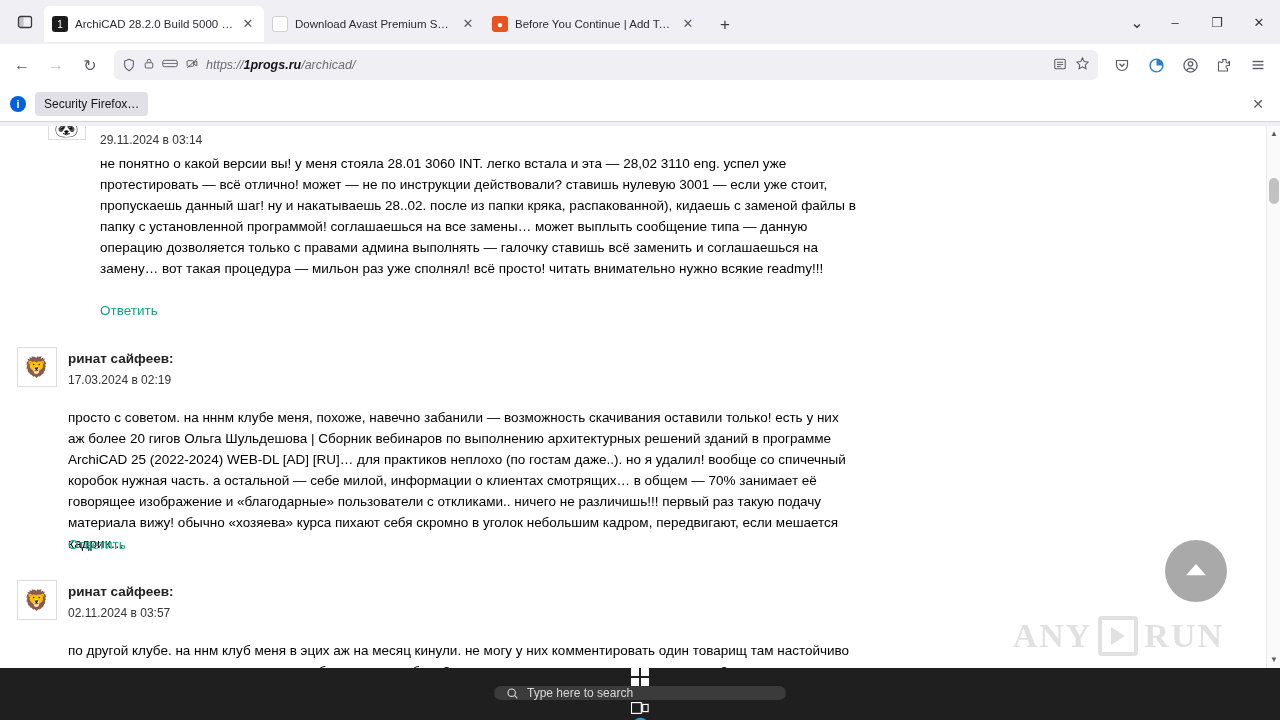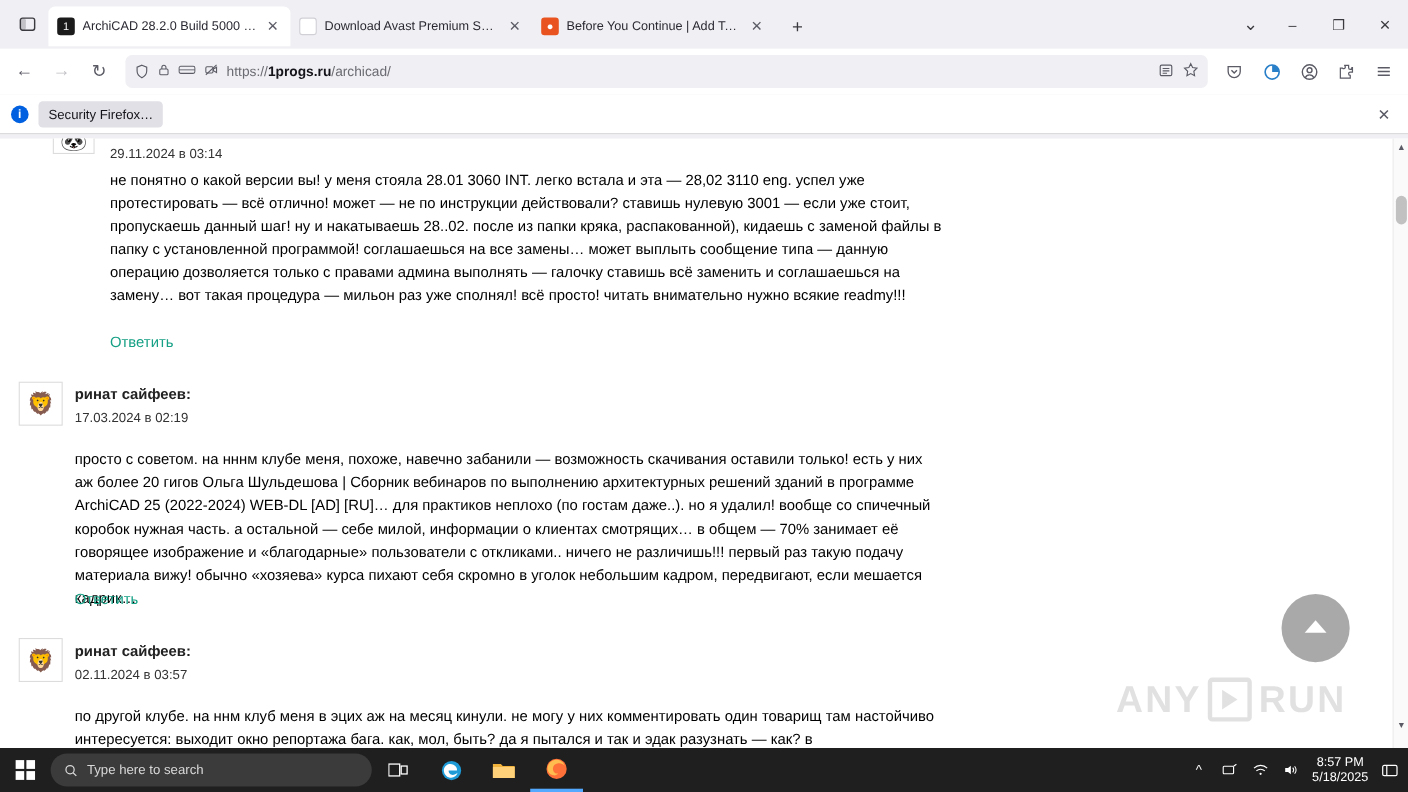--- a/index.html
+++ b/index.html
@@ -35,21 +35,21 @@
   .newtab { width:30px; height:30px; margin:0 0 4px 6px; display:flex; align-items:center; justify-content:center; font-size:17px; color:#3b3b3f; border-radius:4px;}
 
   .navbar { height:42px; background:#ffffff; display:flex; align-items:center; padding:0 6px; gap:2px; }
   .navbtn { width:32px; height:32px; display:flex; align-items:center; justify-content:center; color:#5b5b66; border-radius:4px; }
   .navbtn.disabled { color:#c2c2c8; }
   .urlbar {
     flex:1; height:30px; background:#f0f0f4; border-radius:6px; margin:0 6px;
     display:flex; align-items:center; padding:0 8px; gap:7px; font-size:12.5px; color:#2b2a33;
   }
   .urlbar .shieldgrp { display:flex; align-items:center; gap:6px; color:#5b5b66; }
-  .urlbar .urltext { flex:1; color:#6b6b73; }
+  .urlbar .urltext { flex:1; color:#6b6b73;font-style:italic; }
   .urlbar .urltext b { color:#15141a; font-weight:700; }
   .urlbar .righticons { display:flex; align-items:center; gap:8px; color:#5b5b66; }
   .toolbar-right { display:flex; align-items:center; gap:2px; }
 
   .notifbar {
     height:36px; background:#ffffff; border-bottom:1px solid #d7d7db;
     display:flex; align-items:center; padding:0 10px; gap:9px; font-size:12px; color:#15141a;
   }
   .notif-info { width:16px; height:16px; border-radius:50%; background:#0060df; color:#fff; font-size:11px; font-weight:bold; display:flex; align-items:center; justify-content:center;}
   .refreshbtn { background:#e0e0e6; border-radius:4px; height:24px; padding:0 9px; display:flex; align-items:center; font-size:12px; color:#15141a;}
@@ -70,34 +70,34 @@
   .reply { font-size:13.5px; color:#16a085; }
 
   
   .fab {
     position:absolute; right:39px; bottom:62px; width:62px; height:62px; border-radius:50%;
     background:#9b9b9b; opacity:.85; display:flex; align-items:center; justify-content:center;
   }
   .fab svg { fill:#fff; }
 
   
-  .watermark { position:absolute; right:42px; bottom:8px; display:flex; align-items:center; gap:6px; opacity:.22; }
+  .watermark { position:absolute; right:42px; bottom:8px; display:flex; align-items:center; gap:6px; opacity:.22;font-family:Liberation Serif, serif; }
   .wm-text { font-size:34px; font-weight:bold; letter-spacing:2px; color:#7a7a7a; }
   .wm-play { width:40px; height:40px; border:4px solid #7a7a7a; border-radius:4px; display:flex; align-items:center; justify-content:center; }
   .wm-play i { width:0; height:0; border-left:14px solid #7a7a7a; border-top:9px solid transparent; border-bottom:9px solid transparent; display:block;}
 
   
   .vscroll { position:absolute; right:0; top:126px; width:14px; height:554px; background:#fafafa; border-left:1px solid #ececec;}
   .vscroll .arrow { width:14px; height:14px; display:flex; align-items:center; justify-content:center; font-size:8px; color:#5b5b66;}
   .vscroll .thumb { position:absolute; left:2px; width:10px; background:#c1c1c1; border-radius:5px;}
   .hscroll { position:absolute; left:0; bottom:0; width:1280px; height:14px; background:#fafafa; border-top:1px solid #ececec; display:flex; align-items:center; justify-content:space-between;}
   .hscroll .arrow { width:14px; height:14px; display:flex; align-items:center; justify-content:center; font-size:8px; color:#5b5b66;}
 
   
-  .taskbar { position:absolute; left:0; bottom:0; width:1280px; height:40px; background:#1f1f1f; display:flex; align-items:center; color:#fff; }
+  .taskbar { position:absolute; left:0; bottom:0; width:1280px; height:52px; background:#1f1f1f; display:flex; align-items:center; color:#fff;flex-direction:column; }
   .tb-start { width:46px; height:40px; display:flex; align-items:center; justify-content:center; }
   .tb-search {
     width:292px; height:30px; background:#3b3b3b; border-radius:15px;
     display:flex; align-items:center; gap:8px; padding:0 12px; font-size:12px; color:#d8d8d8;
   }
   .tb-icon { width:48px; height:40px; display:flex; align-items:center; justify-content:center; }
   .tb-icon.active { border-bottom:3px solid #53a9ff; }
   .tb-right { margin-left:auto; display:flex; align-items:center; gap:10px; padding-right:8px; font-size:11.5px; }
   .tb-clock { text-align:center; line-height:14px; font-size:11.5px;}
   .tray-ico { width:18px; display:flex; align-items:center; justify-content:center; color:#fff; font-size:12px;}

